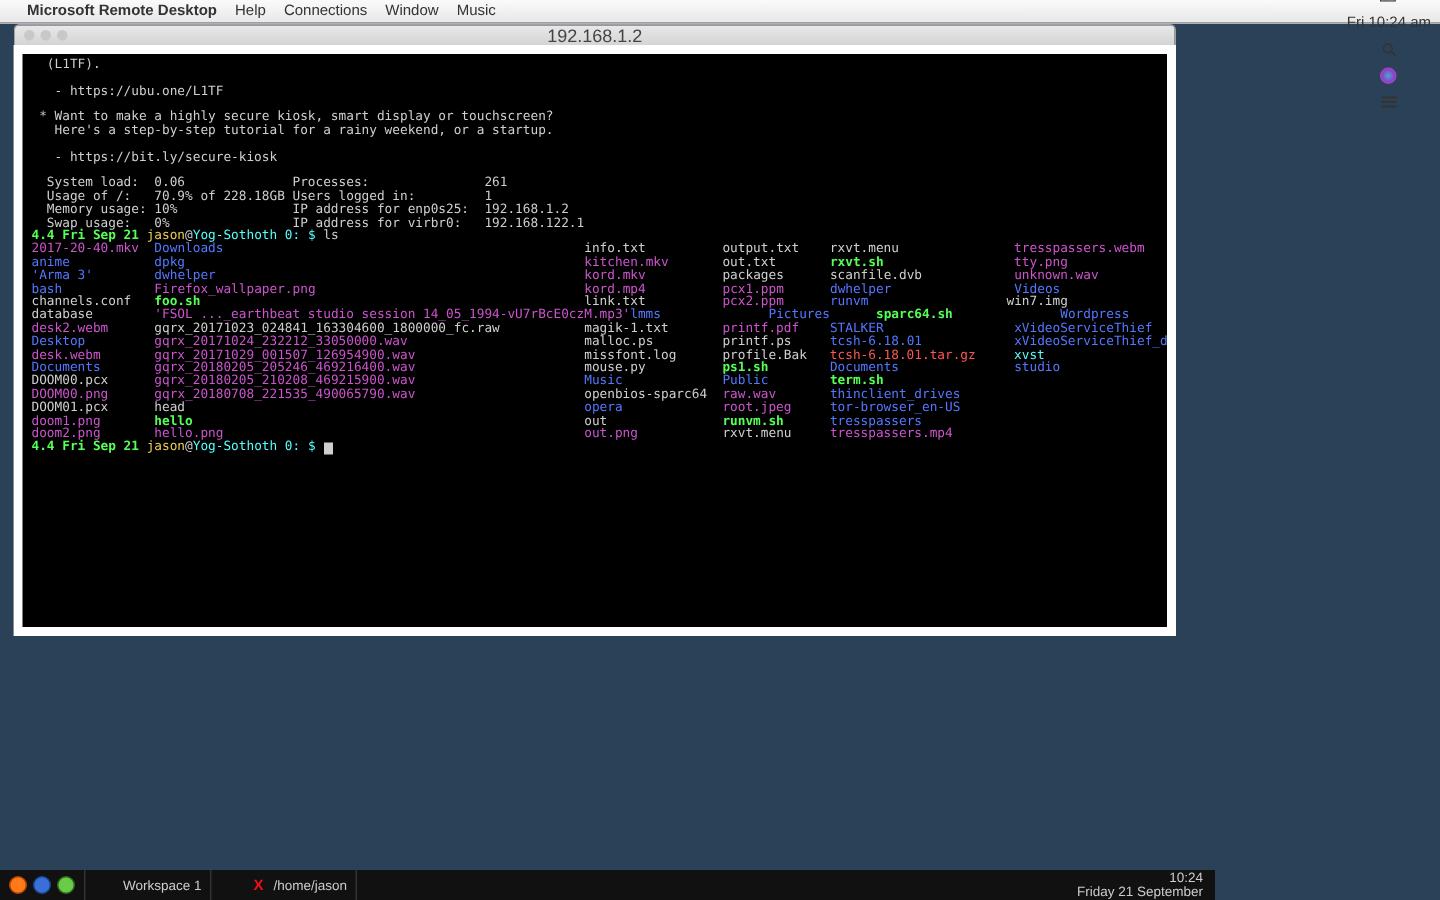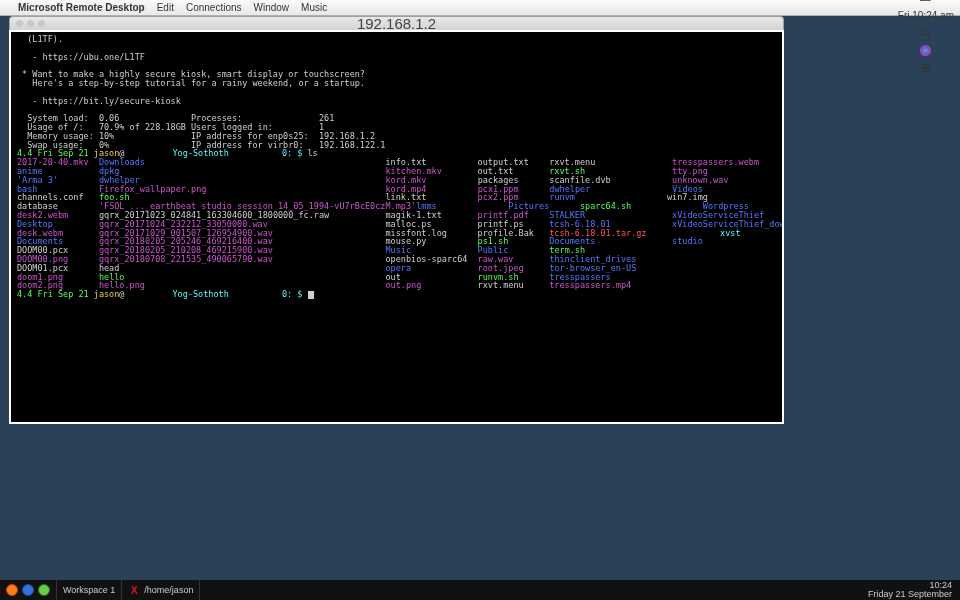--- a/index.html
+++ b/index.html
@@ -10,54 +10,54 @@
 .mac-menubar .left { display:flex; align-items:center; gap:12px; }
 .mac-menubar .left b { font-weight:600;text-align:center; }
 .mac-menubar .right { display:flex; align-items:center; gap:7px;flex-direction:column; }
 .apple-logo { font-size:11px; }
 
 
 .rdp-window { position:absolute; left:9px; top:16px; width:775px; }
 .rdp-titlebar { height:14px; background:linear-gradient(#e8e8e8,#d4d4d4); border:1px solid #a0a0a0; border-bottom:none; border-radius:4px 4px 0 0; display:flex; align-items:center; justify-content:center; position:relative; }
 .rdp-dots { position:absolute; left:6px; display:flex; gap:4px; }
 .rdp-dots span { width:7px; height:7px; border-radius:50%; background:#c8c8c8; }
-.rdp-title { font-size:15px; color:#444; }
-.rdp-content { background:#000; border:2px solid #ffffff; height:394px; padding:3px 6px; overflow:hidden; }
+.rdp-title { font-size:12px; color:#444; }
+.rdp-content { background:#000; border:6px solid #ffffff; height:394px; padding:3px 6px; overflow:hidden; }
 
 
 .term { font-family:"DejaVu Sans Mono","Courier New",monospace; font-size:8.5px; line-height:8.8px; color:#cfcfcf; white-space:pre; letter-spacing:0; }
-.c-green { color:#55ff55; }
-.c-cyan  { color:#55ffff;margin-left:48px; }
+.c-green { color:#55ff55;font-weight:bold; }
+.c-cyan  { color:#55ffff; }
 .c-yellow { color:#eecc55; }
 .c-red { color:#ff5555; }
 .c-blue { color:#5577ff; }
 .c-mag { color:#cc55cc; }
 .cursor { display:inline-block; width:6px; height:8px; background:#cfcfcf; vertical-align:bottom; }
 
 
-.linux-bar { position:absolute; left:0; bottom:0; width:960px; height:20px; background:#111; display:flex; align-items:center; font-size:9px; color:#ccc; font-family:sans-serif; }
+.linux-bar { position:absolute; left:0; bottom:0; width:810px; height:20px; background:#111; display:flex; align-items:center; font-size:9px; color:#ccc; font-family:sans-serif;gap:19px; }
 .linux-bar .li { display:flex; align-items:center; height:100%; padding:0 6px; border-right:1px solid #333; gap:4px; }
 .linux-bar .spacer { flex:1; }
 .linux-bar .clock { padding:0 8px; text-align:right; line-height:9px; }
 .l-icon { width:12px; height:12px; border-radius:50%; display:inline-block; }
 .icon-ff { background:#ff7b1a; border:1px solid #b84500; }
 .icon-tb { background:#3a6fd8; border:1px solid #1c4a9a; }
 .icon-pid { background:#6acb4a; border:1px solid #2d6f1b; }
 .icon-x  { width:12px; height:12px; display:inline-flex; align-items:center; justify-content:center; color:#e11; font-weight:bold; font-size:10px; }
 
 svg.mbicon { width:12px; height:10px; }
 </style>
 </head>
 <body>
 
 <div class="mac-menubar">
   <div class="left">
     <span class="apple-logo"></span>
     <b>Microsoft Remote Desktop</b>
-    <span>Edit</span>
+    <span>Help</span>
     <span>Connections</span>
     <span>Window</span>
     <span>Music</span>
   </div>
   <div class="right">
     <svg class="mbicon" viewBox="0 0 10 14">
         <path d="M5 1 L8 4 L5 7 L8 10 L5 13 V1 M2 4 L5 7 M2 10 L5 7" stroke="#333" stroke-width="1" fill="none"></path>
       </svg>
     <svg class="mbicon" viewBox="0 0 14 10">
         <path d="M1 3 Q7 -2 13 3 M3 5 Q7 1 11 5 M5 7 Q7 5 9 7" stroke="#333" stroke-width="1.2" fill="none"></path>

